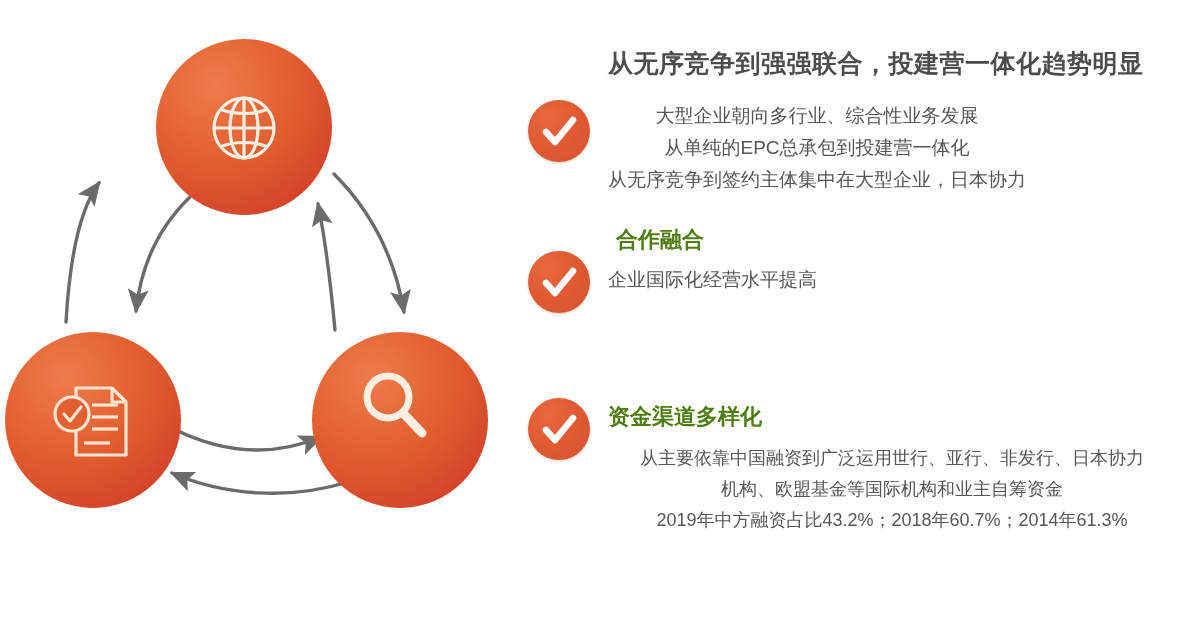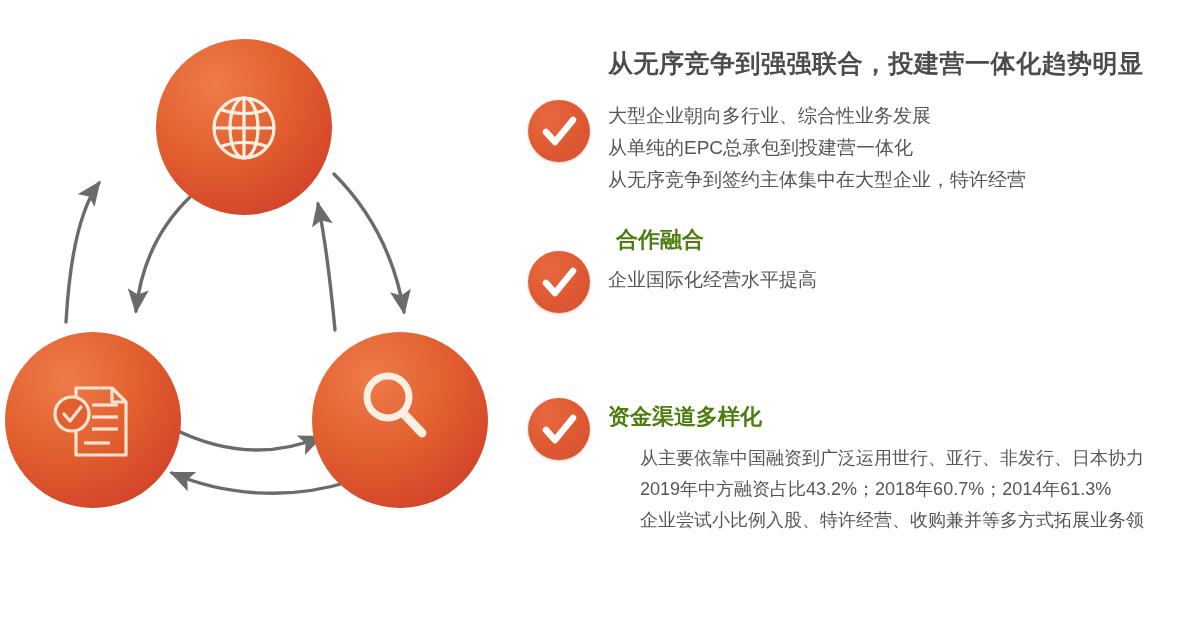--- a/index.html
+++ b/index.html
@@ -89,20 +89,21 @@
     margin-bottom: 9px;
   }
   #block-2 .sub-heading { margin-left: 8px; }
   #block-3 .sub-heading { margin-bottom: 11px; margin-top: 32px; }
 
   .body-line {
     font-size: 19px;
     color: #565656;
     line-height: 32px;
     white-space: nowrap;
+    text-align: center;
   }
   #block-3 .body-line {
     font-size: 18px;
     line-height: 31px;
     margin-left: 32px;
   }
 </style>
 </head>
 <body>
 
@@ -181,21 +182,21 @@
 
   <div class="block" id="block-1">
     <div class="check-badge" id="badge-1">
       <svg width="62" height="62" viewBox="0 0 62 62">
         <path d="M 18,32 L 27,42 L 45,20" fill="none" stroke="#ffffff" stroke-width="6.5" stroke-linecap="round" stroke-linejoin="round"></path>
       </svg>
     </div>
     <div class="block-body">
       <div class="body-line">大型企业朝向多行业、综合性业务发展</div>
       <div class="body-line">从单纯的EPC总承包到投建营一体化</div>
-      <div class="body-line">从无序竞争到签约主体集中在大型企业，特许经营</div>
+      <div class="body-line">从无序竞争到签约主体集中在大型企业，日本协力</div>
     </div>
   </div>
 
   <div class="block" id="block-2">
     <div class="check-badge" id="badge-2">
       <svg width="62" height="62" viewBox="0 0 62 62">
         <path d="M 18,32 L 27,42 L 45,20" fill="none" stroke="#ffffff" stroke-width="6.5" stroke-linecap="round" stroke-linejoin="round"></path>
       </svg>
     </div>
     <div class="block-body">
@@ -206,18 +207,18 @@
 
   <div class="block" id="block-3">
     <div class="check-badge" id="badge-3">
       <svg width="62" height="62" viewBox="0 0 62 62">
         <path d="M 18,32 L 27,42 L 45,20" fill="none" stroke="#ffffff" stroke-width="6.5" stroke-linecap="round" stroke-linejoin="round"></path>
       </svg>
     </div>
     <div class="block-body">
       <div class="sub-heading">资金渠道多样化</div>
       <div class="body-line">从主要依靠中国融资到广泛运用世行、亚行、非发行、日本协力</div>
+      <div class="body-line">机构、欧盟基金等国际机构和业主自筹资金</div>
       <div class="body-line">2019年中方融资占比43.2%；2018年60.7%；2014年61.3%</div>
-      <div class="body-line">企业尝试小比例入股、特许经营、收购兼并等多方式拓展业务领</div>
     </div>
   </div>
 
 </div>
 
 </body></html>

